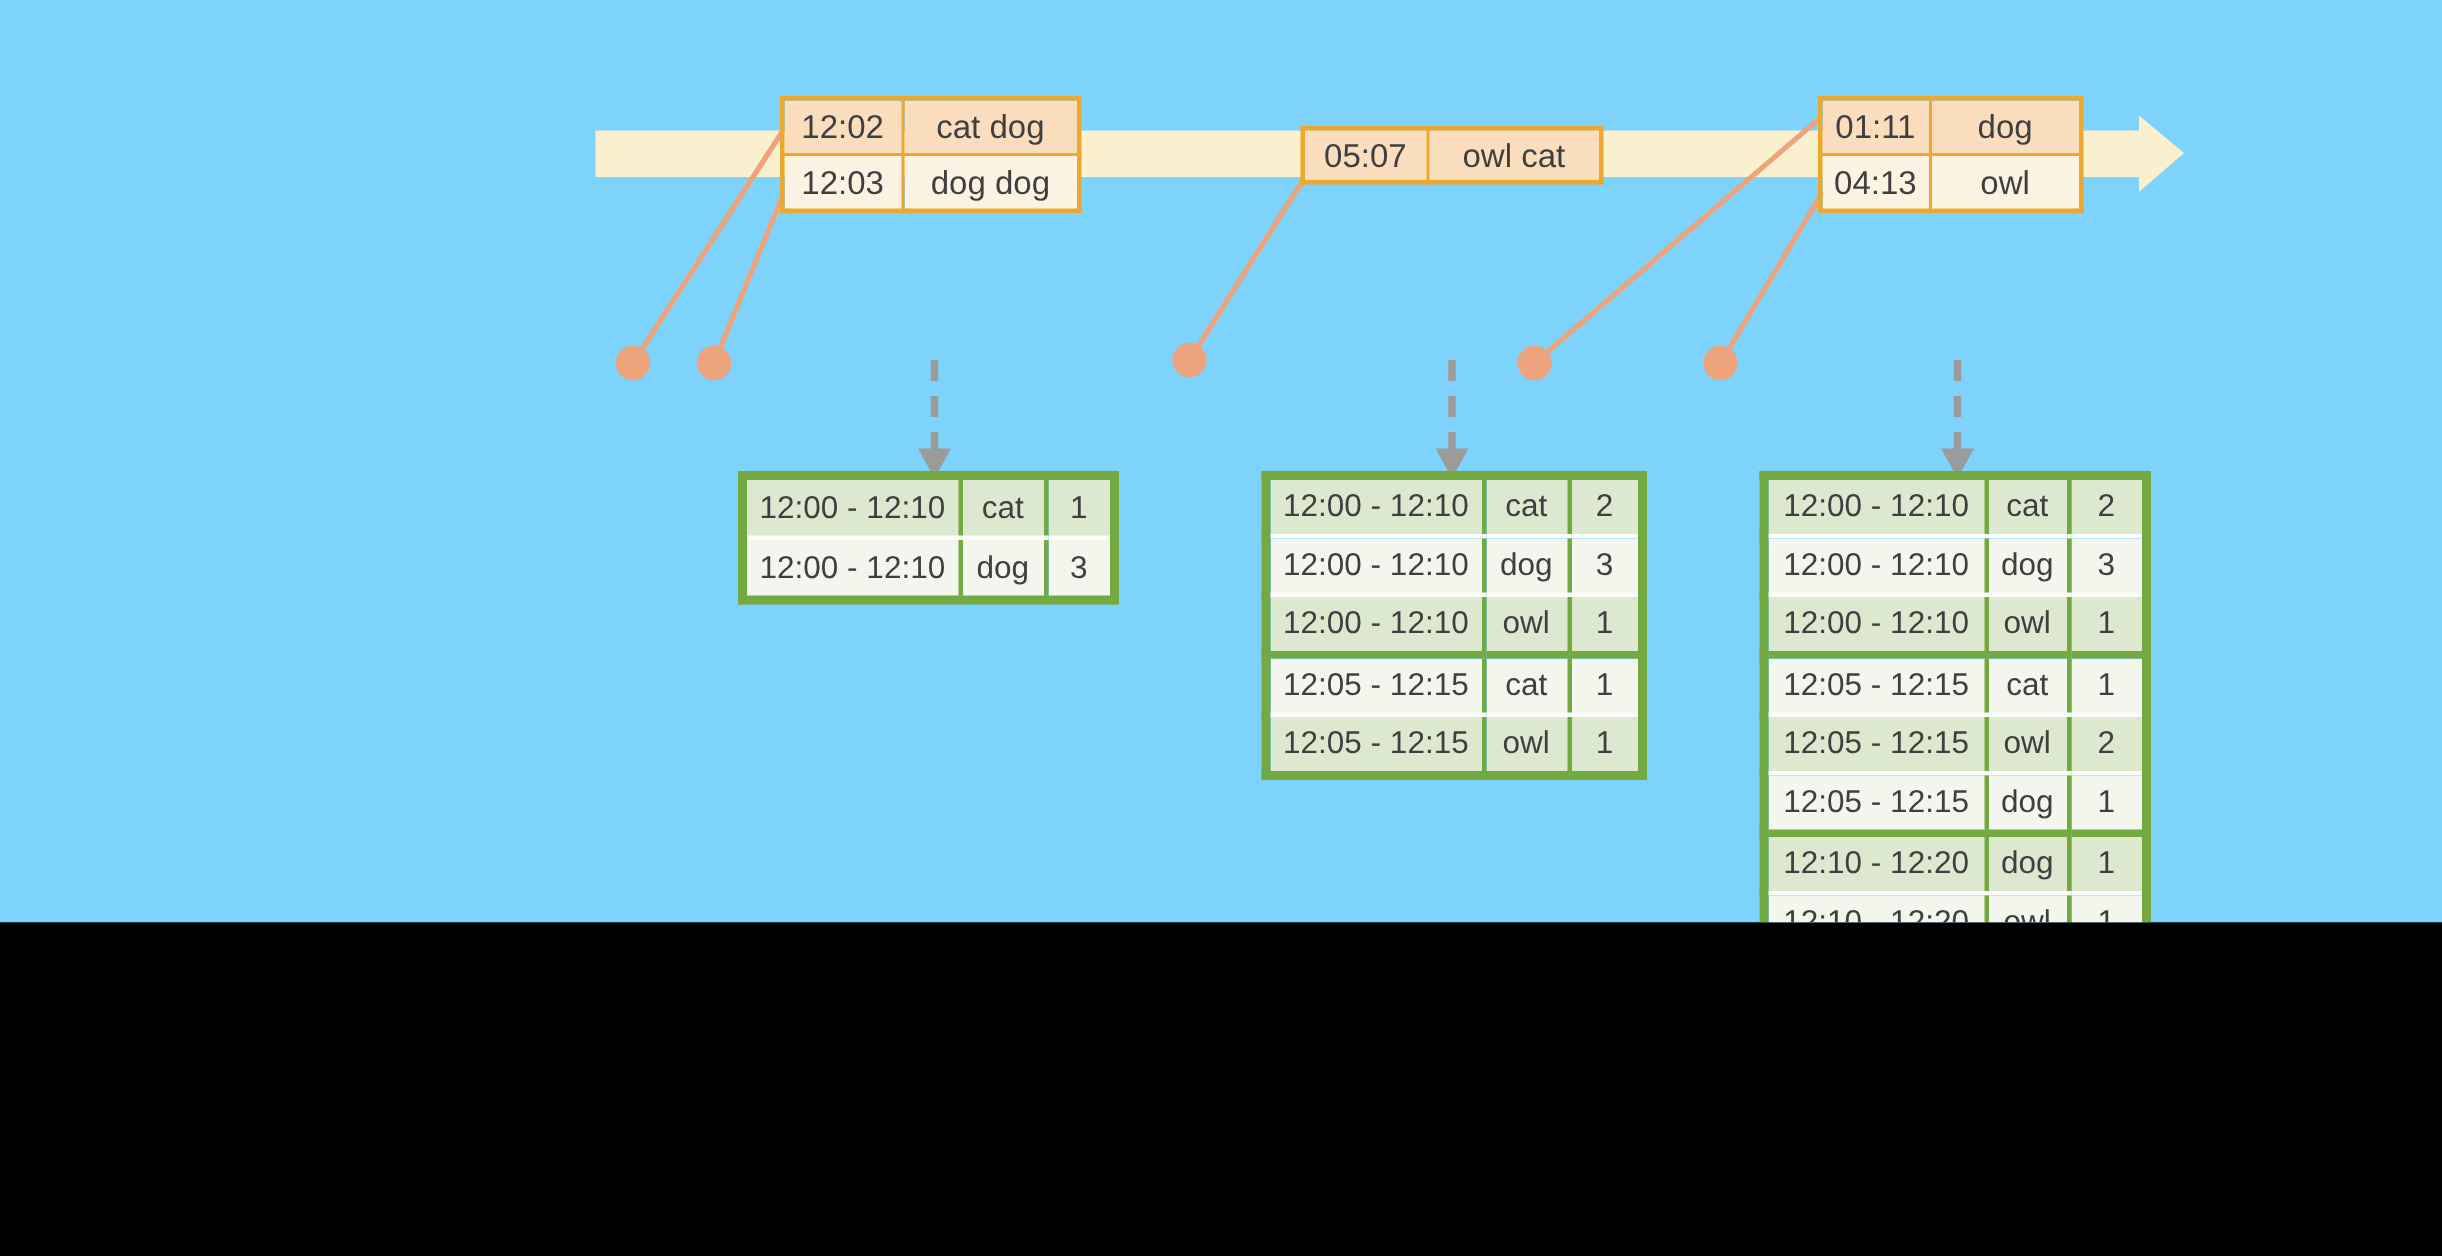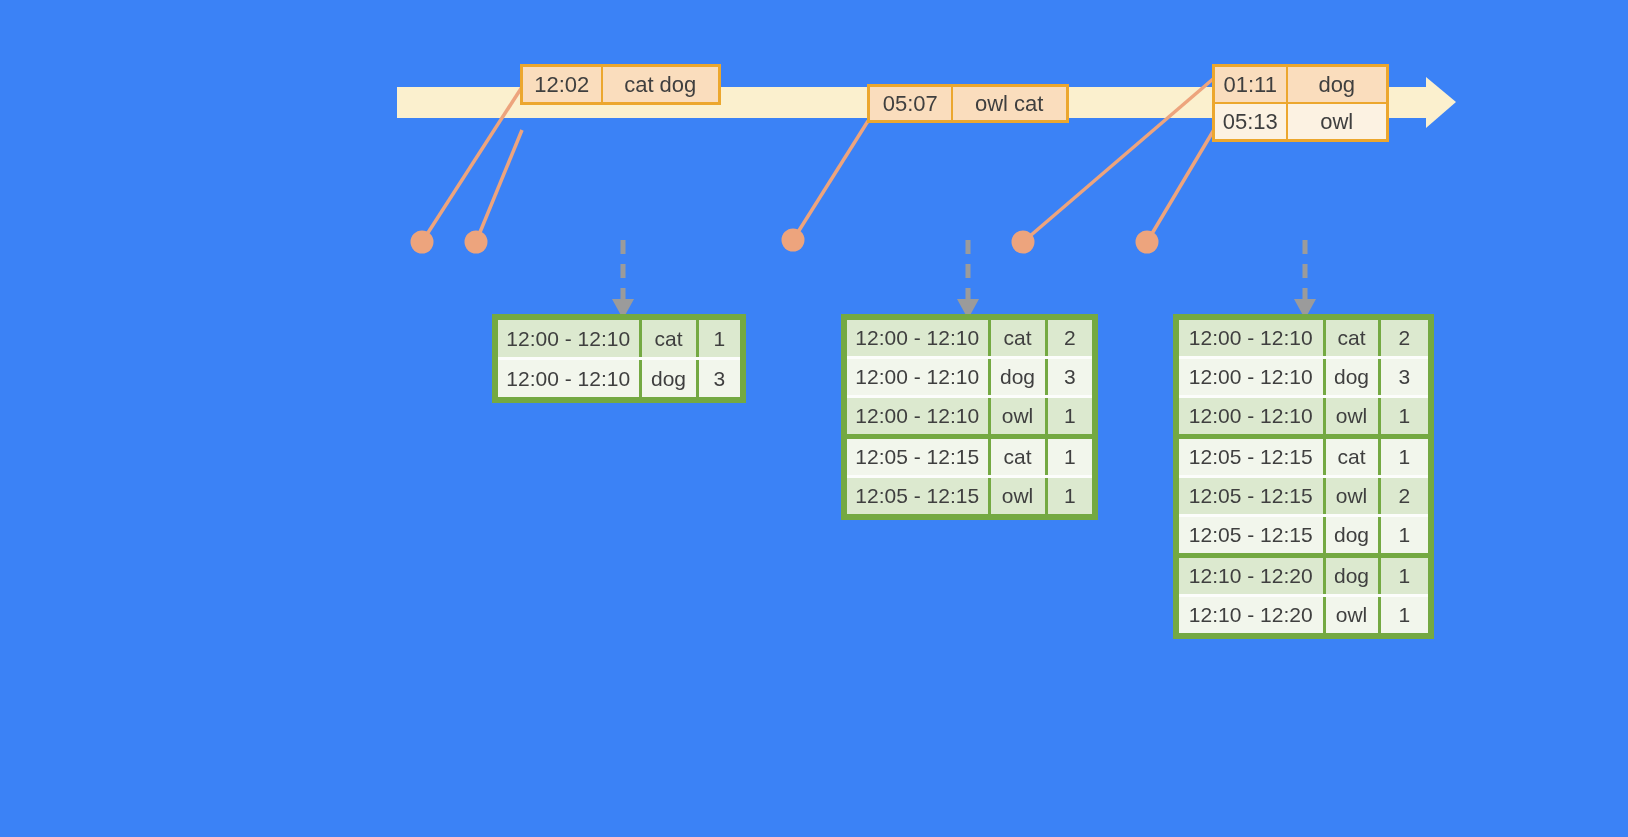--- a/index.html
+++ b/index.html
@@ -1,17 +1,17 @@
 <!DOCTYPE html>
 <html><head>
 <meta charset="utf-8">
 <style>
   html,body { margin:0; padding:0; background:#000; }
   .container {
-    position:relative; width:1628px; height:837px; background:#3b82f6;
+    position:relative; width:1628px; height:615px; background:#7dd3fc;
     font-family:"Liberation Sans", sans-serif; overflow:hidden;
   }
   svg.layer { position:absolute; left:0; top:0; width:1628px; height:837px; }
 
   
   table.event {
     position:absolute; border-collapse:collapse; table-layout:fixed;
     border:3px solid #ECA72E;
   }
   table.event td {
@@ -83,20 +83,24 @@
   <table class="event" id="et1">
     <colgroup>
         <col style="width:80px">
         <col style="width:118px">
       </colgroup>
     <tbody>
       <tr class="e-dark">
         <td>12:02</td>
         <td>cat dog</td>
       </tr>
+      <tr class="e-light">
+        <td>12:03</td>
+        <td>dog dog</td>
+      </tr>
     </tbody>
   </table>
 
   <table class="event" id="et2">
     <colgroup>
         <col style="width:83px">
         <col style="width:116px">
       </colgroup>
     <tbody>
       <tr class="e-dark">
@@ -110,21 +114,21 @@
     <colgroup>
         <col style="width:73px">
         <col style="width:101px">
       </colgroup>
     <tbody>
       <tr class="e-dark">
         <td>01:11</td>
         <td>dog</td>
       </tr>
       <tr class="e-light">
-        <td>05:13</td>
+        <td>04:13</td>
         <td>owl</td>
       </tr>
     </tbody>
   </table>
 
   <table class="result" id="rt1">
     <colgroup>
         <col style="width:145px">
         <col style="width:57px">
         <col style="width:46px">

